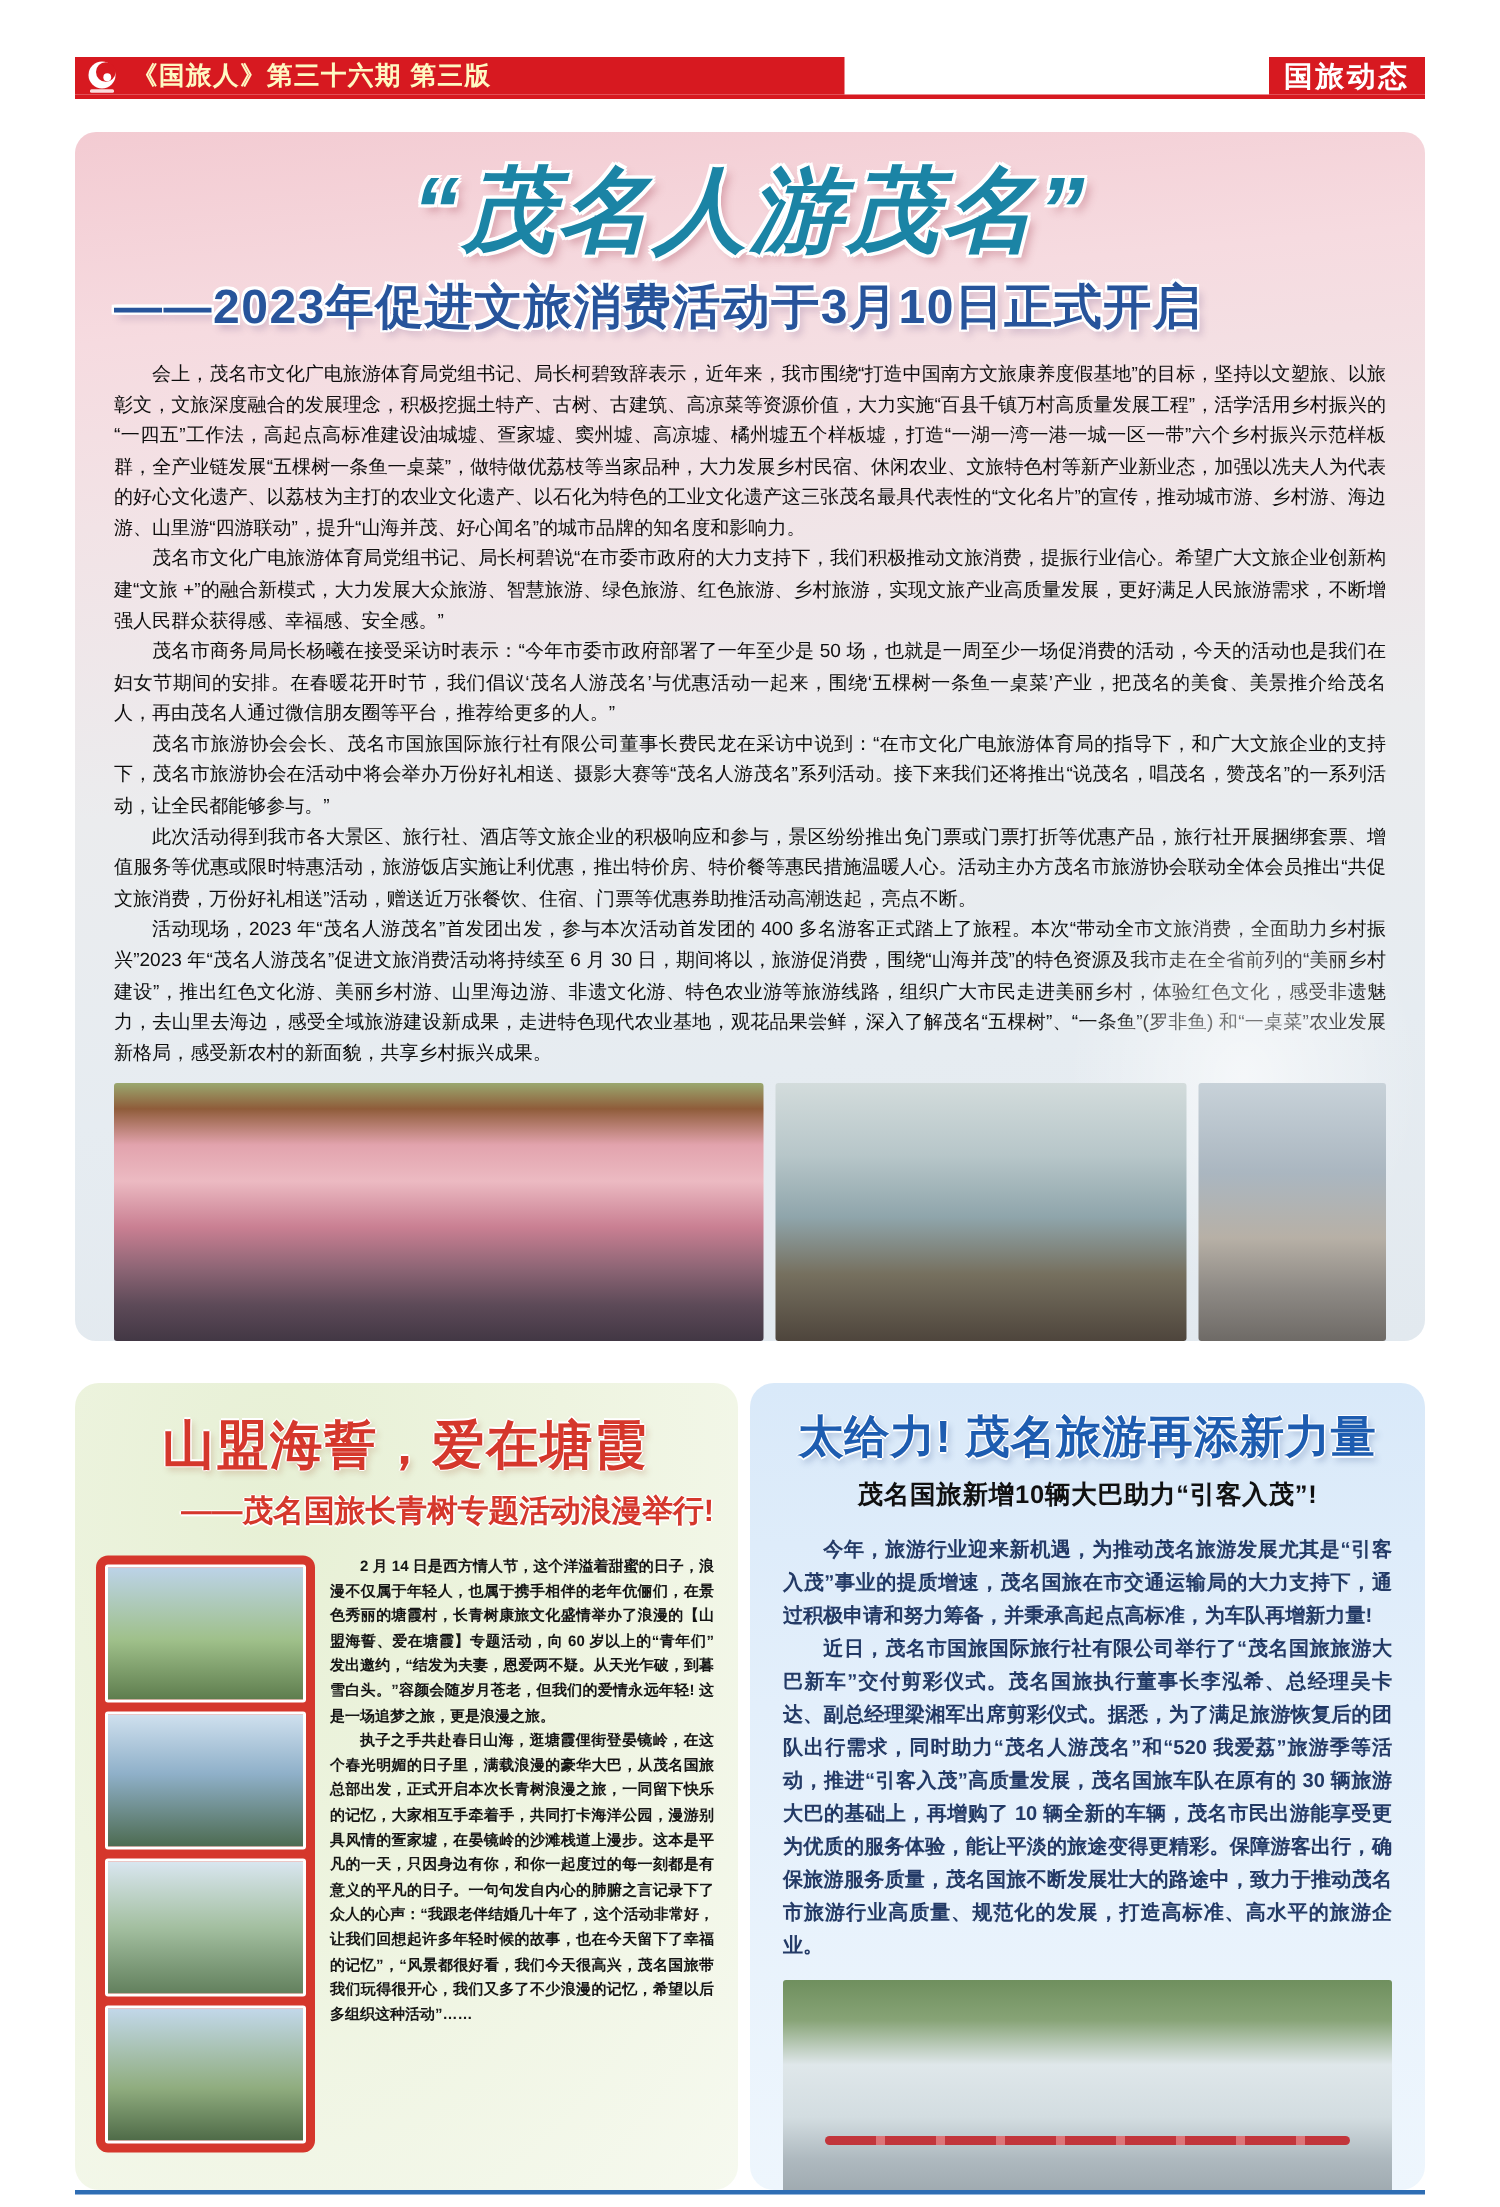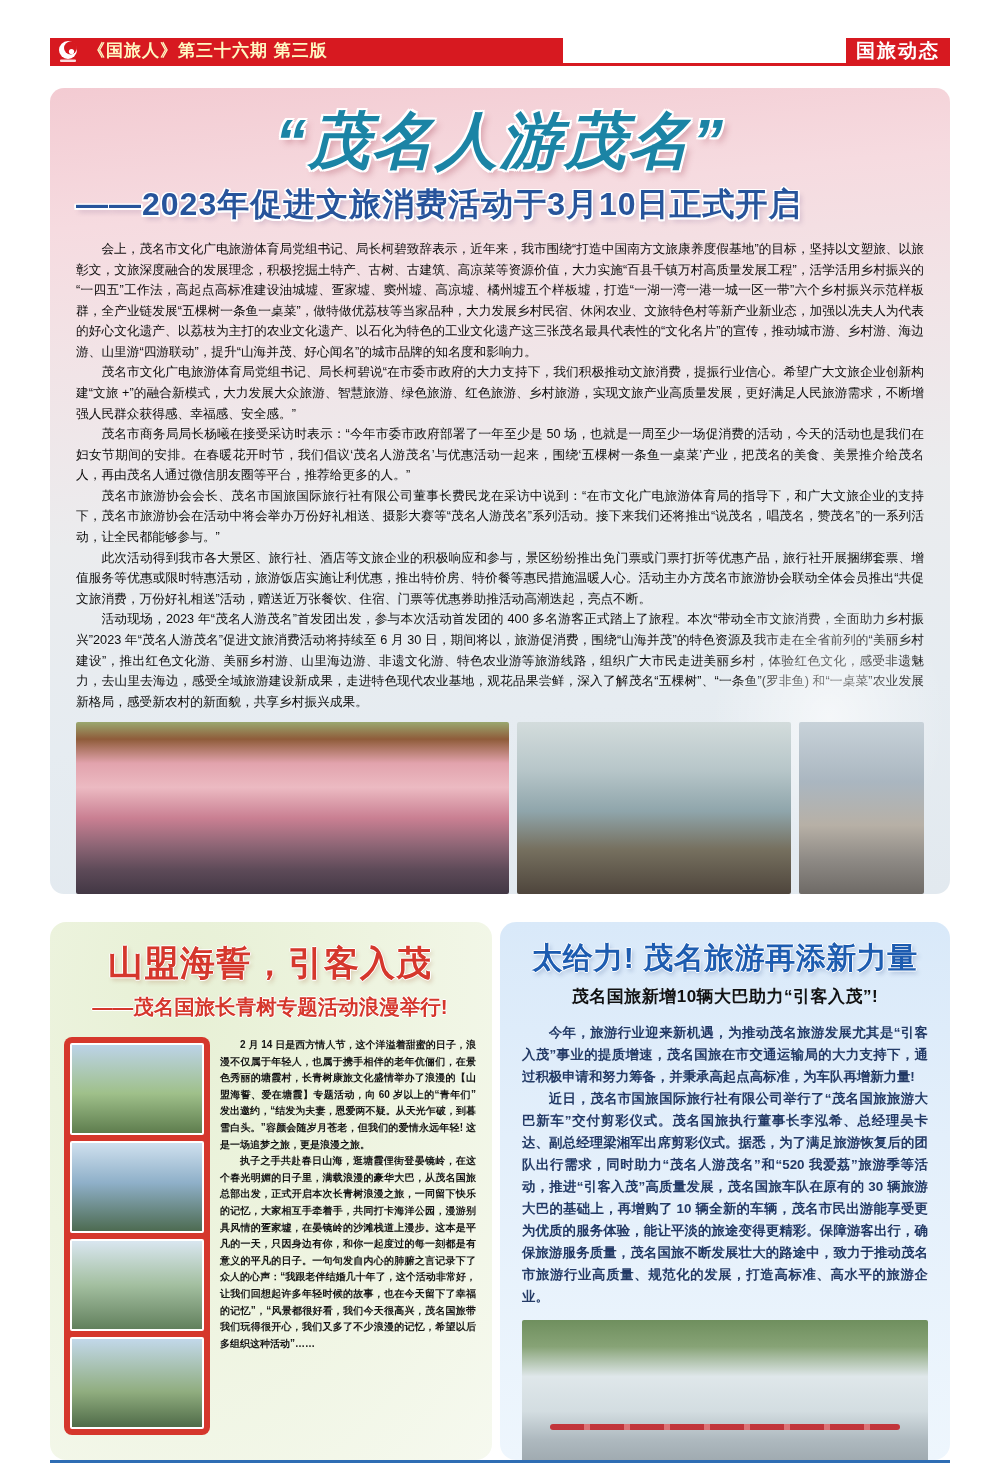--- a/index.html
+++ b/index.html
@@ -79,21 +79,21 @@
   .card-left{
     width:442px;border-radius:16px;overflow:hidden;position:relative;
     background:radial-gradient(ellipse at 30% 15%,#e7f0d5 0%,#eef4e0 45%,#f6f9ef 100%);
     padding:18px 16px 0 14px;
   }
   .card-left-title{
     text-align:center;font-size:35px;font-weight:900;color:var(--left-title-red);
     letter-spacing:1px;text-shadow:1px 0 0 #fff,-1px 0 0 #fff,0 1px 0 #fff,0 -1px 0 #fff,2px 3px 4px rgba(150,80,40,.25);
   }
   .card-left-subtitle{
-    text-align:center;font-size:20.5px;font-weight:900;color:var(--left-title-red);margin-top:6px;
+    text-align:right;font-size:20.5px;font-weight:900;color:var(--left-title-red);margin-top:6px;
     text-shadow:1px 0 0 #fff,-1px 0 0 #fff,0 1px 0 #fff,0 -1px 0 #fff;
   }
   .card-left-body{display:flex;gap:10px;margin-top:16px;}
   .strip{
     width:146px;flex:0 0 auto;background:var(--left-title-red);border-radius:8px;
     padding:6px;display:flex;flex-direction:column;gap:6px;height:398px;
   }
   .strip .sphoto{flex:1;border:2px solid #fff;border-radius:2px;}
   .sp1{background:linear-gradient(180deg,#bcd3e8 0%,#9fc08a 55%,#5e7d4e 100%);}
   .sp2{background:linear-gradient(180deg,#cfe0ee 0%,#8fb0c9 45%,#4d6b51 100%);}
@@ -173,21 +173,21 @@
       <figure class="photo-col w3">
         <div class="photo photo-street"></div>
 
       </figure>
     </div>
   </section>
 
   <div class="bottom-row">
 
     <section class="card-left">
-      <h2 class="card-left-title">山盟海誓，引客入茂</h2>
+      <h2 class="card-left-title">山盟海誓，爱在塘霞</h2>
       <h3 class="card-left-subtitle">——茂名国旅长青树专题活动浪漫举行!</h3>
       <div class="card-left-body">
         <div class="strip">
           <div class="sphoto sp1"></div>
           <div class="sphoto sp2"></div>
           <div class="sphoto sp3"></div>
           <div class="sphoto sp4"></div>
         </div>
         <div class="card-left-text">
           <p>2 月 14 日是西方情人节，这个洋溢着甜蜜的日子，浪漫不仅属于年轻人，也属于携手相伴的老年伉俪们，在景色秀丽的塘霞村，长青树康旅文化盛情举办了浪漫的【山盟海誓、爱在塘霞】专题活动，向 60 岁以上的“青年们”发出邀约，“结发为夫妻，恩爱两不疑。从天光乍破，到暮雪白头。”容颜会随岁月苍老，但我们的爱情永远年轻! 这是一场追梦之旅，更是浪漫之旅。</p>

